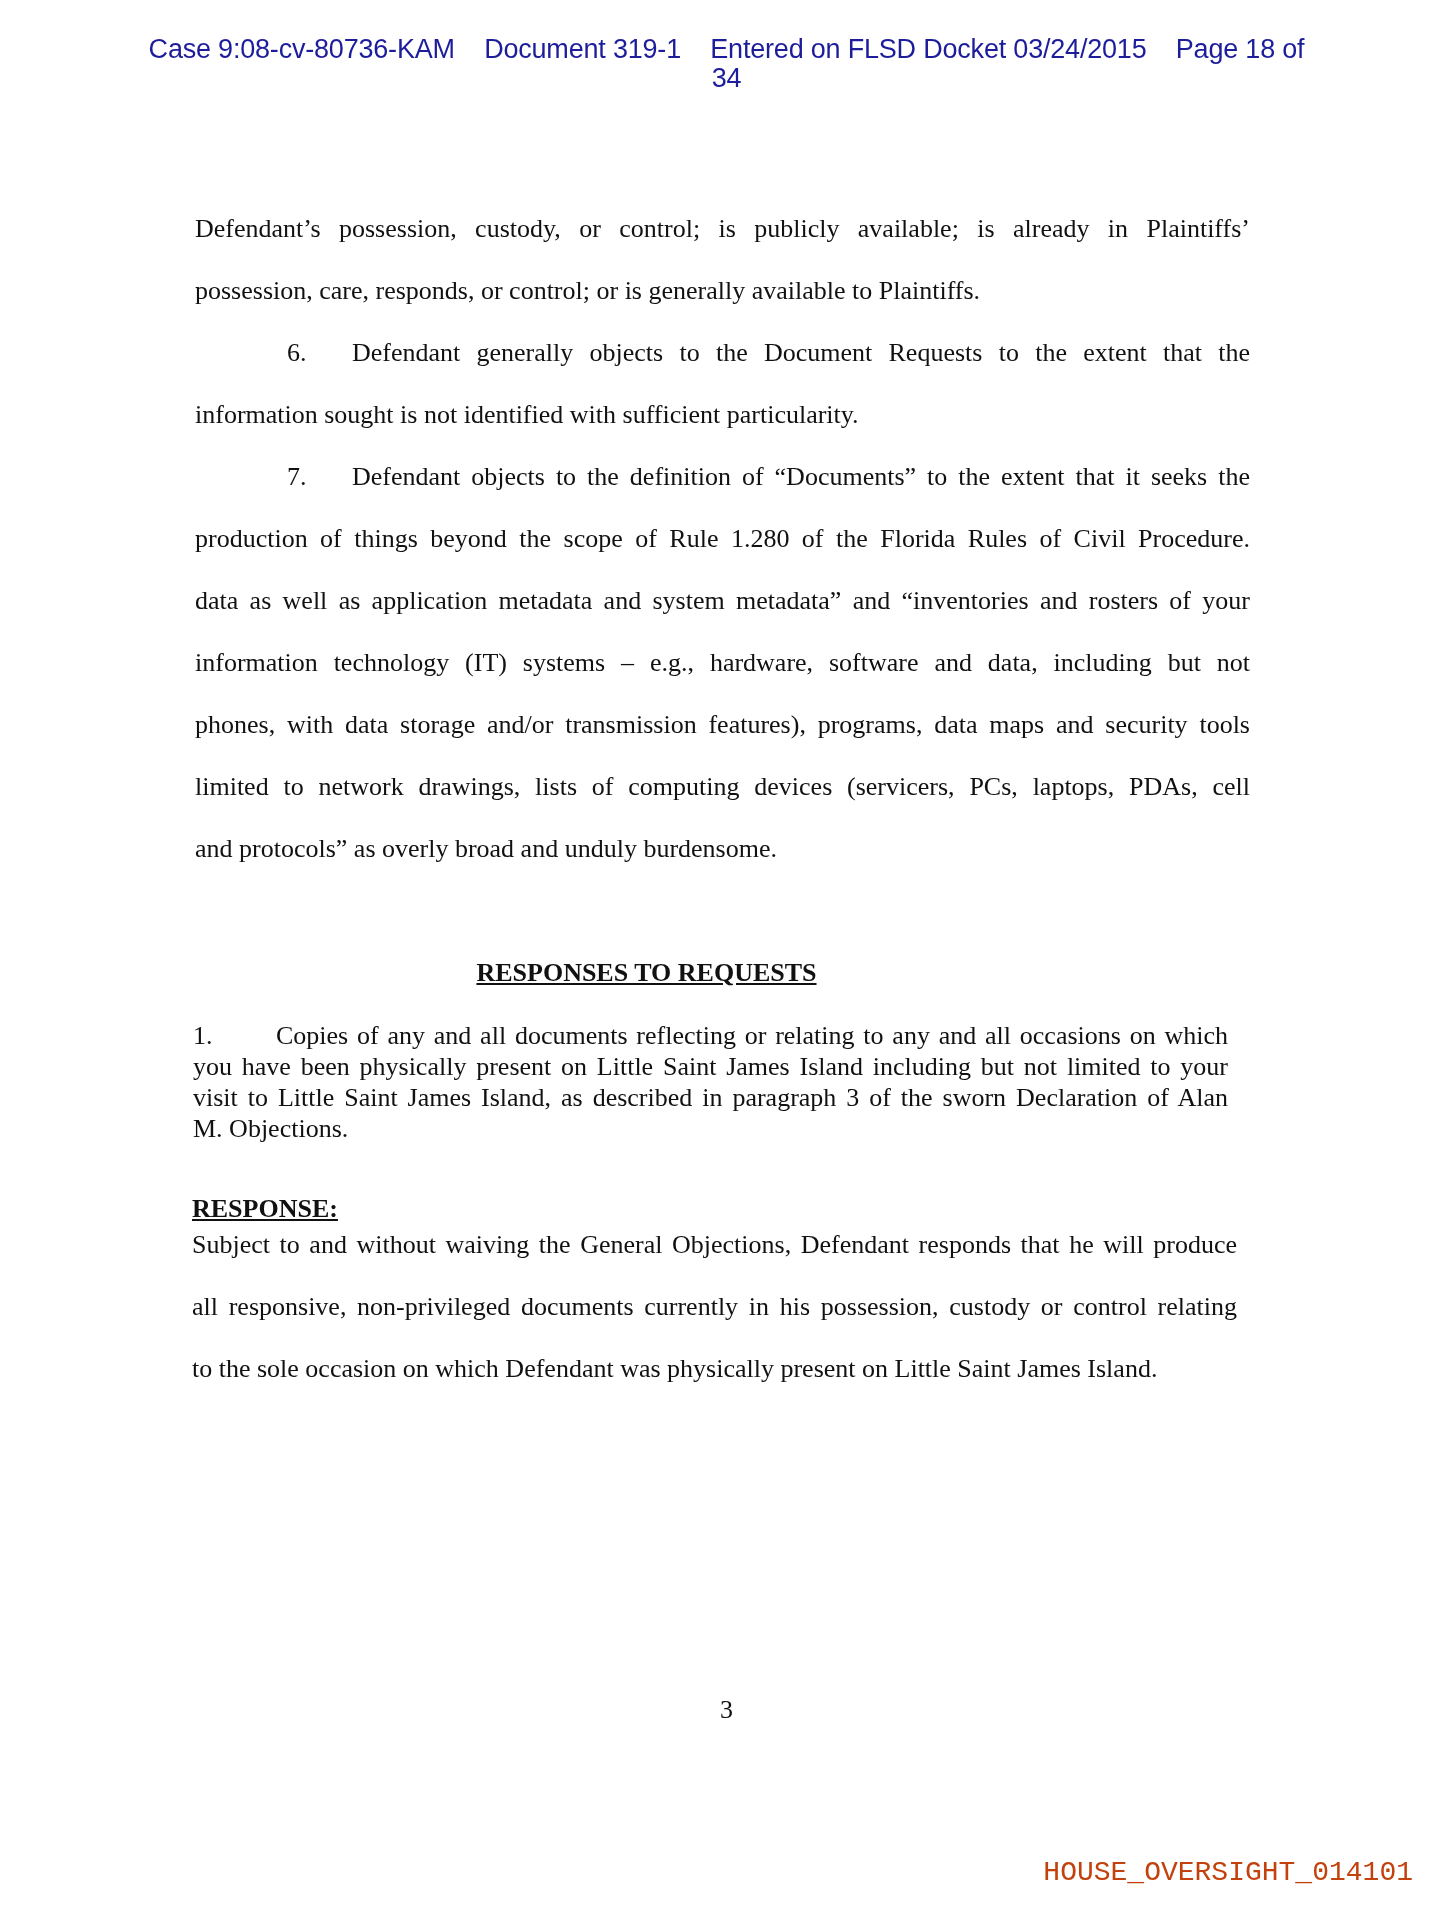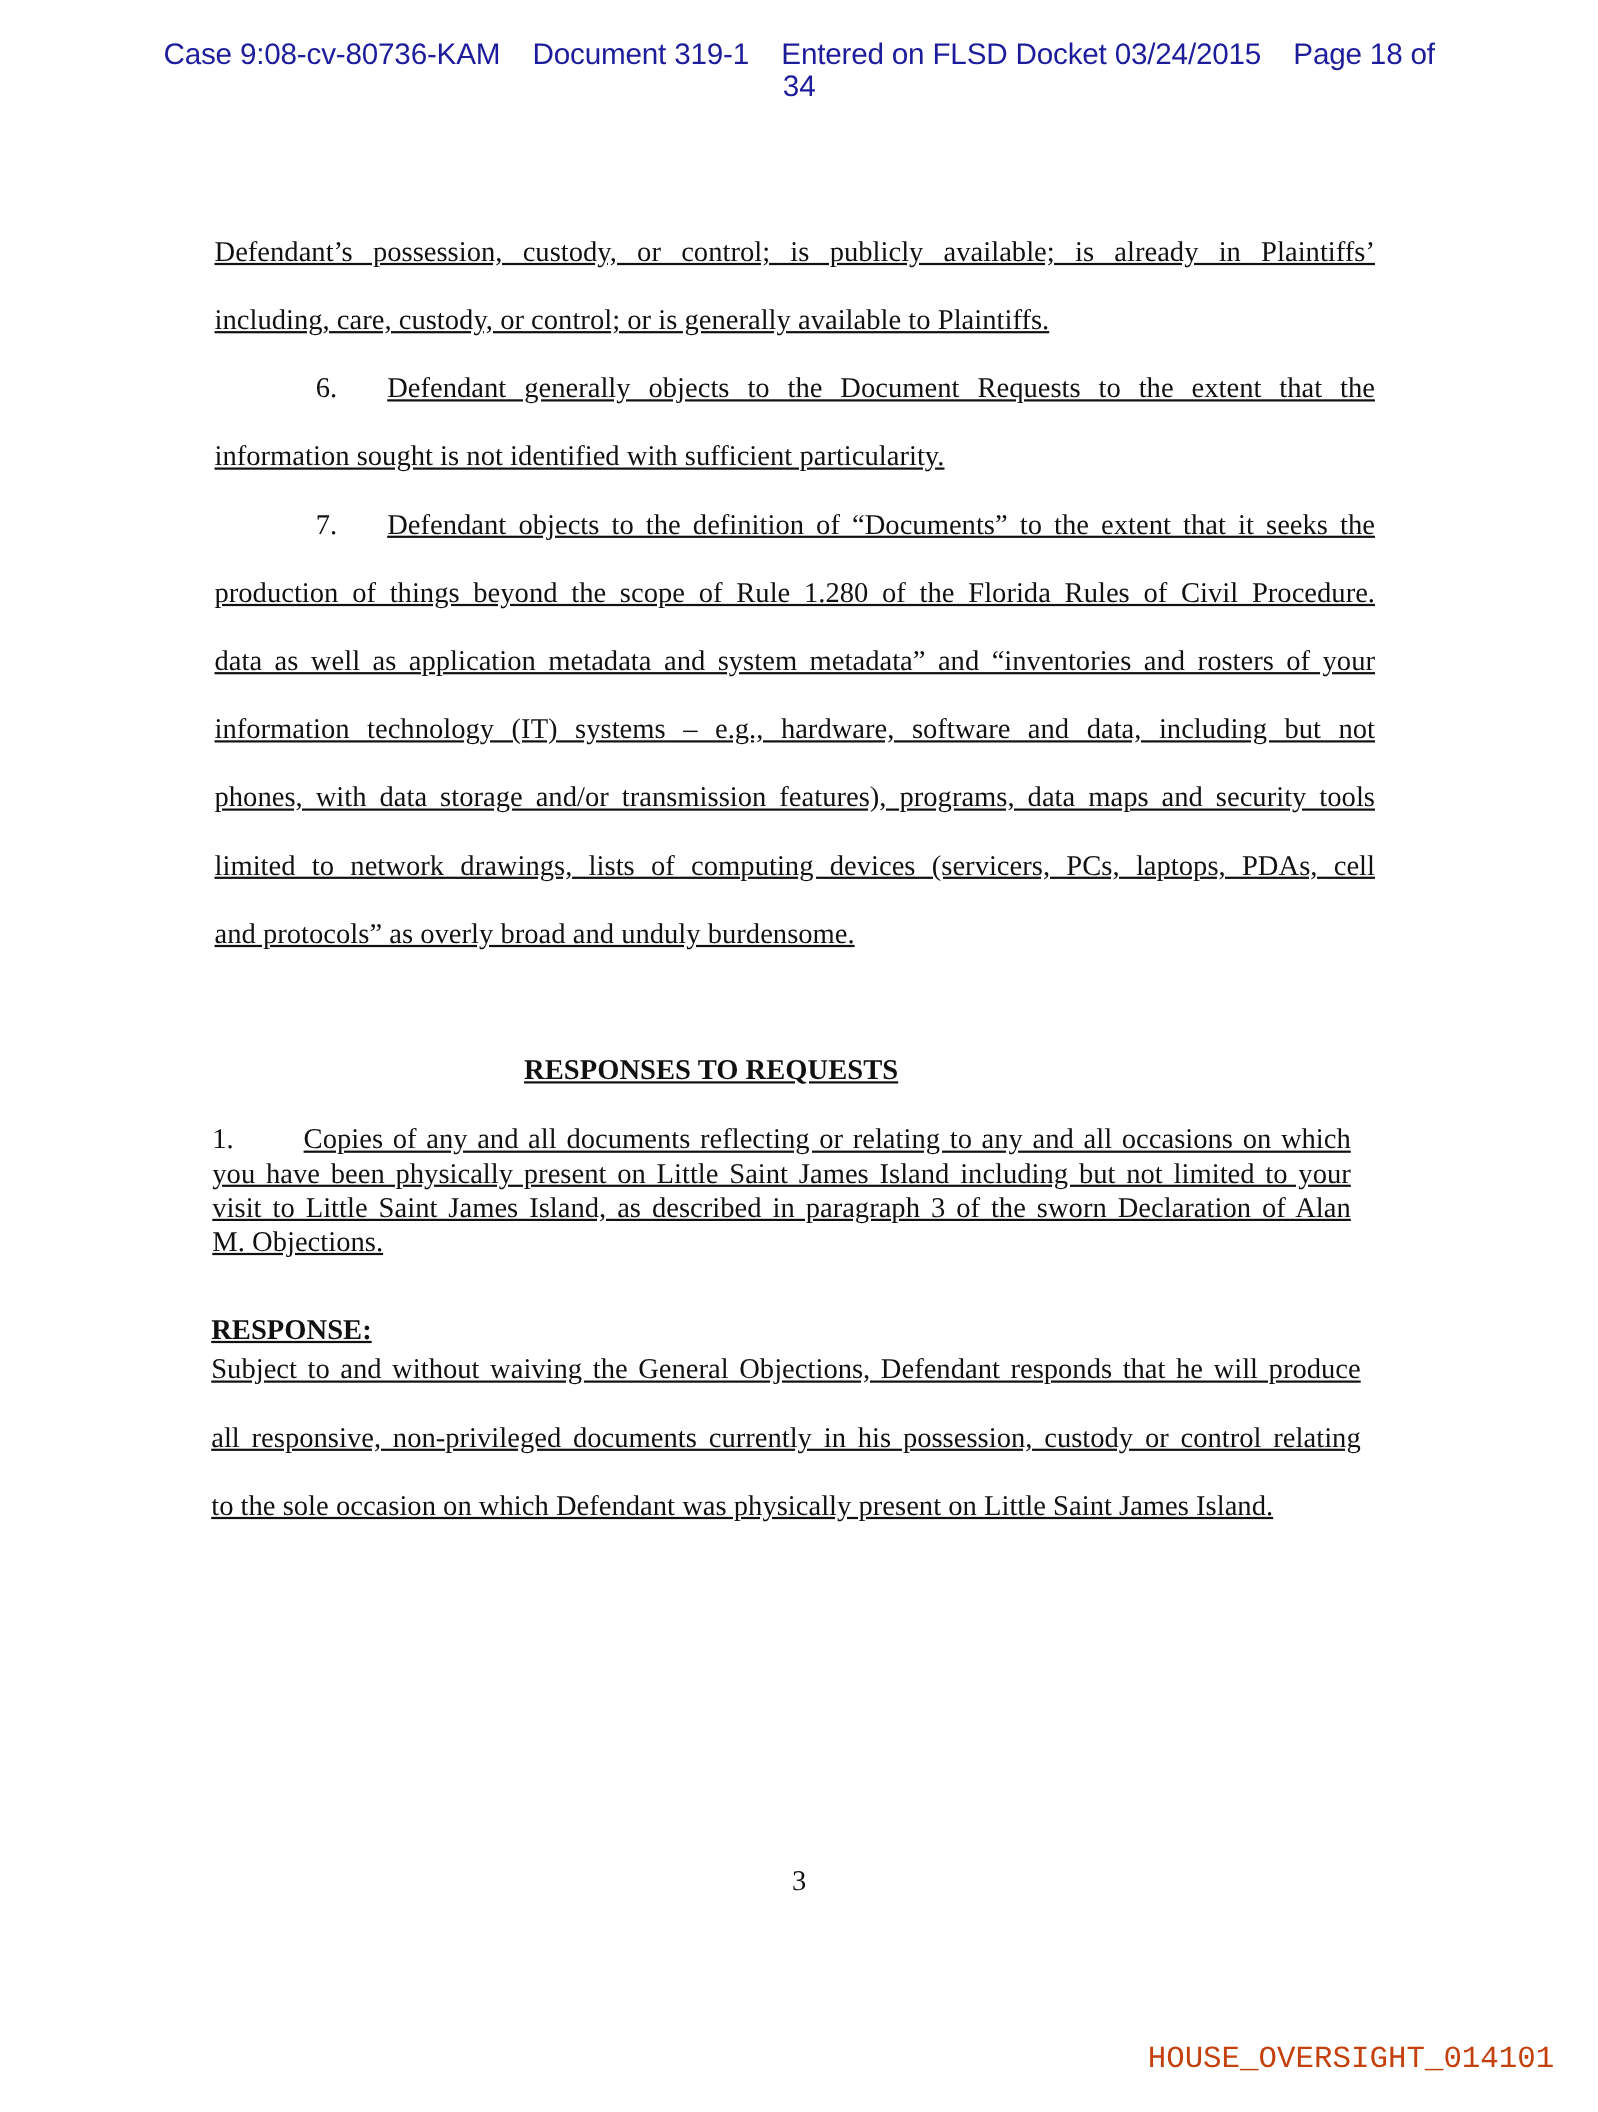--- a/index.html
+++ b/index.html
@@ -7,21 +7,21 @@
   .hdr {
     position: absolute; left: 0; width: 1453px; text-align: center;
     font-family: "Liberation Sans", sans-serif; font-size: 27px; color: #1d1d9c;
     line-height: 30px; letter-spacing: -0.2px;
   }
   .hdr.l1 { top: 34px; }
   .hdr.l2 { top: 63px; }
   .hdr span { margin: 0 11px; }
   .body {
     position: absolute; left: 195px; width: 1055px;
-    font-family: "Liberation Serif", serif; font-size: 26px; color: #111; text-decoration: underline;
+    font-family: "Liberation Serif", serif; font-size: 26px; color: #111;
   }
   .line { display: block; white-space: nowrap; text-align: justify; text-align-last: justify; }
   .line.end { text-align-last: left; }
   #sec-a { top: 198px; }
   #heading {
     position: absolute; top: 958px; left: 0; width: 1293px; text-align: center;
     font-family: "Liberation Serif", serif; font-weight: bold; font-size: 26px;
     text-decoration: underline; color: #111;
   }
   #req1 { top: 1020px; line-height: 31px; width: 1035px; left: 193px; }
@@ -47,21 +47,21 @@
 <div class="hdr l1">
   <span>Case 9:08-cv-80736-KAM</span>
   <span>Document 319-1</span>
   <span>Entered on FLSD Docket 03/24/2015</span>
   <span>Page 18 of</span>
 </div>
 <div class="hdr l2">34</div>
 
 <div class="body" id="sec-a" style="line-height:62px;">
   <span class="line">Defendant’s possession, custody, or control; is publicly available; is already in Plaintiffs’</span>
-  <span class="line end">including, care, custody, or control; or is generally available to Plaintiffs.</span>
+  <span class="line end">possession, care, responds, or control; or is generally available to Plaintiffs.</span>
 
   <span class="line" style="padding-left:92px;">
     <span style="display:inline-block;width:65px;text-align:left;">6.</span><span>Defendant generally objects to the Document Requests to the extent that the</span>
   </span>
   <span class="line end">information sought is not identified with sufficient particularity.</span>
 
   <span class="line" style="padding-left:92px;">
     <span style="display:inline-block;width:65px;text-align:left;">7.</span><span>Defendant objects to the definition of “Documents” to the extent that it seeks the</span>
   </span>
   <span class="line">production of things beyond the scope of Rule 1.280 of the Florida Rules of Civil Procedure.</span>

